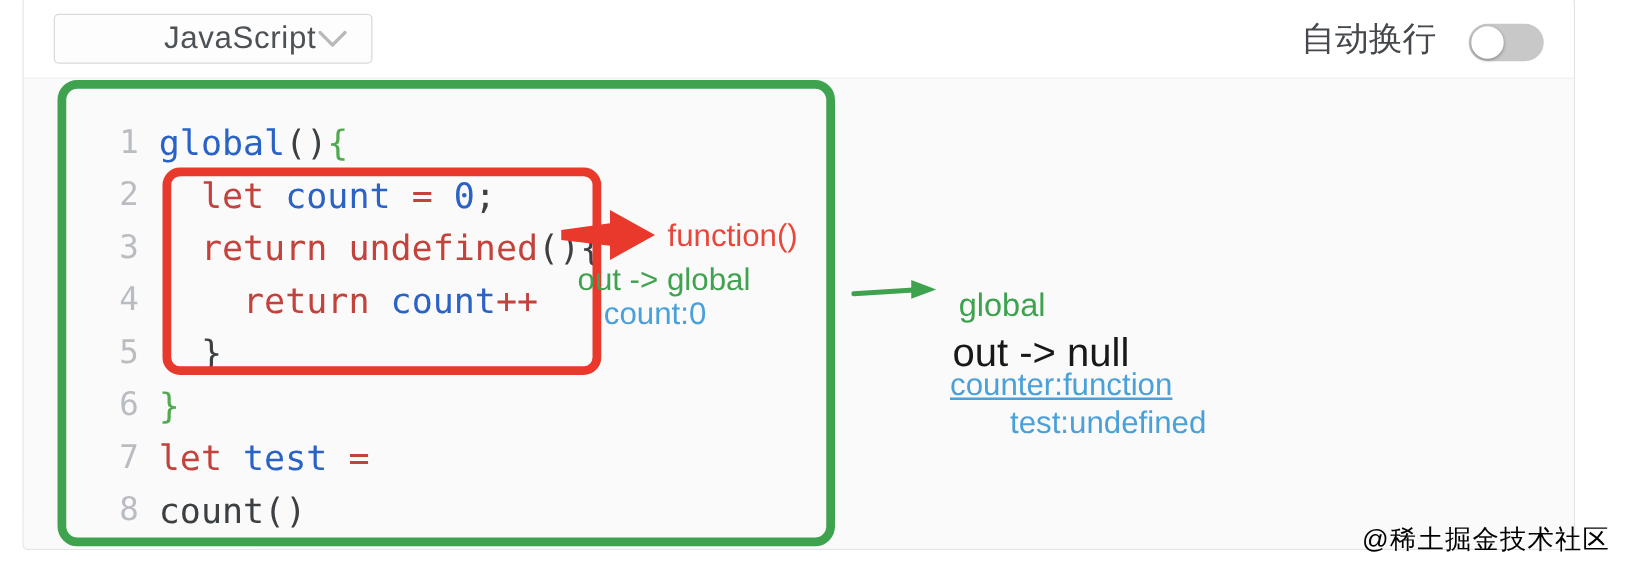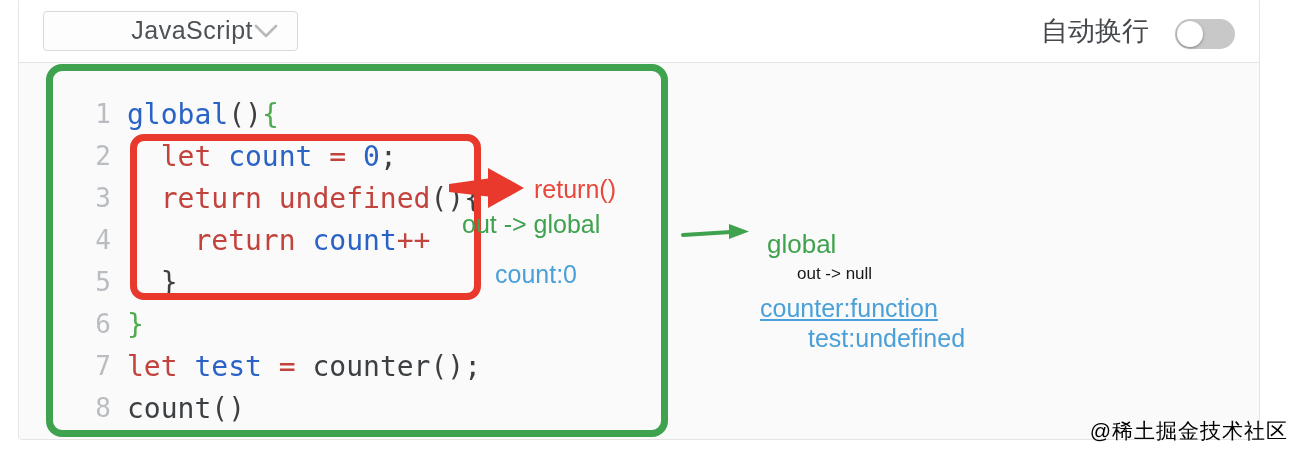--- a/index.html
+++ b/index.html
@@ -66,23 +66,23 @@
   .tk-plain   { color:#3d4043; }
   .tk-brace   { color:#50ab4e; }
   
   .ann { position:absolute; font-size:24px; white-space:nowrap; }
   .c-red   { color:#e8473b; }
   .c-green { color:#3fa24e; }
   .c-blue  { color:#4aa0d8; }
   .c-black { color:#17181a; }
   .ann.L0 { left:515px; top:112px; font-size:25px; }
   .ann.L1 { left:443px; top:147px; font-size:25px;text-align:right; }
-  .ann.L2 { left:464px; top:197px; font-size:25px;margin-left:12px; }
+  .ann.L2 { left:464px; top:174px; font-size:25px; }
   .ann.R0 { left:748px; top:166px; font-size:26px; }
-  .ann.R1 { left:743px; top:201px; font-size:17px;margin-left:35px; }
+  .ann.R1 { left:743px; top:201px; font-size:32px; }
   .ann.R2 { left:741px; top:231px; font-size:25px;text-decoration:underline; }
   .ann.R3 { left:741px; top:261px; font-size:25px;margin-left:48px; }
   .red-arrow   { position:absolute; left:429px; top:103px; }
   .green-arrow { position:absolute; left:662px; top:158px; }
   .watermark {
     position:absolute; right:12px; top:417px; font-size:21px;
     color:#000000; letter-spacing:1px;
   }
   .chev-icon { display:flex; align-items:center; }
 </style>
@@ -111,41 +111,41 @@
 
     <div class="code-area">
       <div class="green-box">
         <ol class="code" id="code-lines">
             <li><span class="ln">1</span><span class="tk-ident">global</span><span class="tk-plain">()</span><span class="tk-brace">{</span></li>
             <li><span class="ln">2</span><span class="tk-plain">  </span><span class="tk-keyword">let </span><span class="tk-ident">count</span><span class="tk-plain"> </span><span class="tk-keyword">= </span><span class="tk-ident">0</span><span class="tk-plain">;</span></li>
             <li><span class="ln">3</span><span class="tk-plain">  </span><span class="tk-keyword">return undefined</span><span class="tk-plain">(){</span></li>
             <li><span class="ln">4</span><span class="tk-plain">    </span><span class="tk-keyword">return </span><span class="tk-ident">count</span><span class="tk-keyword">++</span></li>
             <li><span class="ln">5</span><span class="tk-plain">  }</span></li>
             <li><span class="ln">6</span><span class="tk-brace">}</span></li>
-            <li><span class="ln">7</span><span class="tk-keyword">let </span><span class="tk-ident">test</span><span class="tk-plain"> </span><span class="tk-keyword">= </span><span class="tk-plain">counter();</span></li>
+            <li><span class="ln">7</span><span class="tk-keyword">let </span><span class="tk-ident">test</span><span class="tk-plain"> </span><span class="tk-keyword">= </span></li>
             <li><span class="ln">8</span><span class="tk-plain">count()</span></li>
           </ol>
         <div class="red-box"></div>
       </div>
 
       <span class="red-arrow">
         <svg width="80" height="44" viewBox="0 0 80 44">
           <path d="M1,18 L40,12.5 L40,2 L76,22 L40,42 L40,30.5 L1,26 Z" fill="#e8392c"></path>
         </svg>
       </span>
 
       <span class="green-arrow">
         <svg width="70" height="24" viewBox="0 0 70 24">
           <line x1="2" y1="14" x2="50" y2="11" stroke="#3fa24e" stroke-width="4" stroke-linecap="round"></line>
           <path d="M48,3 L68,10.5 L48,18 Z" fill="#3fa24e"></path>
         </svg>
       </span>
 
       <div id="left-anns">
-          <div class="ann L0 c-red">return()</div>
+          <div class="ann L0 c-red">function()</div>
           <div class="ann L1 c-green">out -&gt; global</div>
           <div class="ann L2 c-blue">count:0</div>
         </div>
       <div id="right-anns">
           <div class="ann R0 c-green">global</div>
           <div class="ann R1 c-black">out -&gt; null</div>
           <div class="ann R2 c-blue">counter:function</div>
           <div class="ann R3 c-blue">test:undefined</div>
         </div>
     </div>

